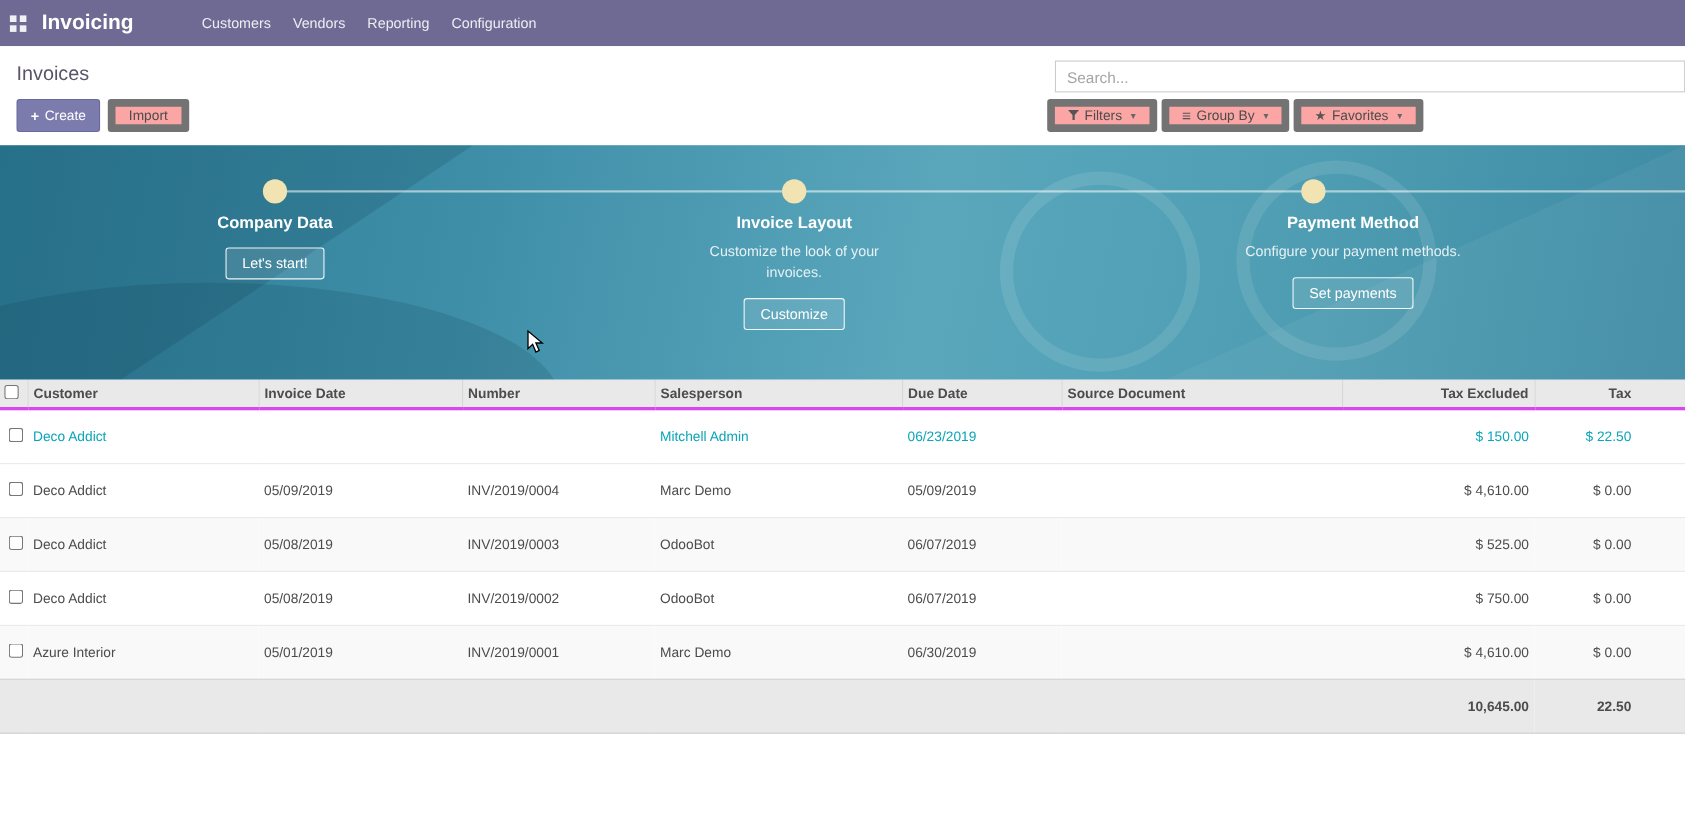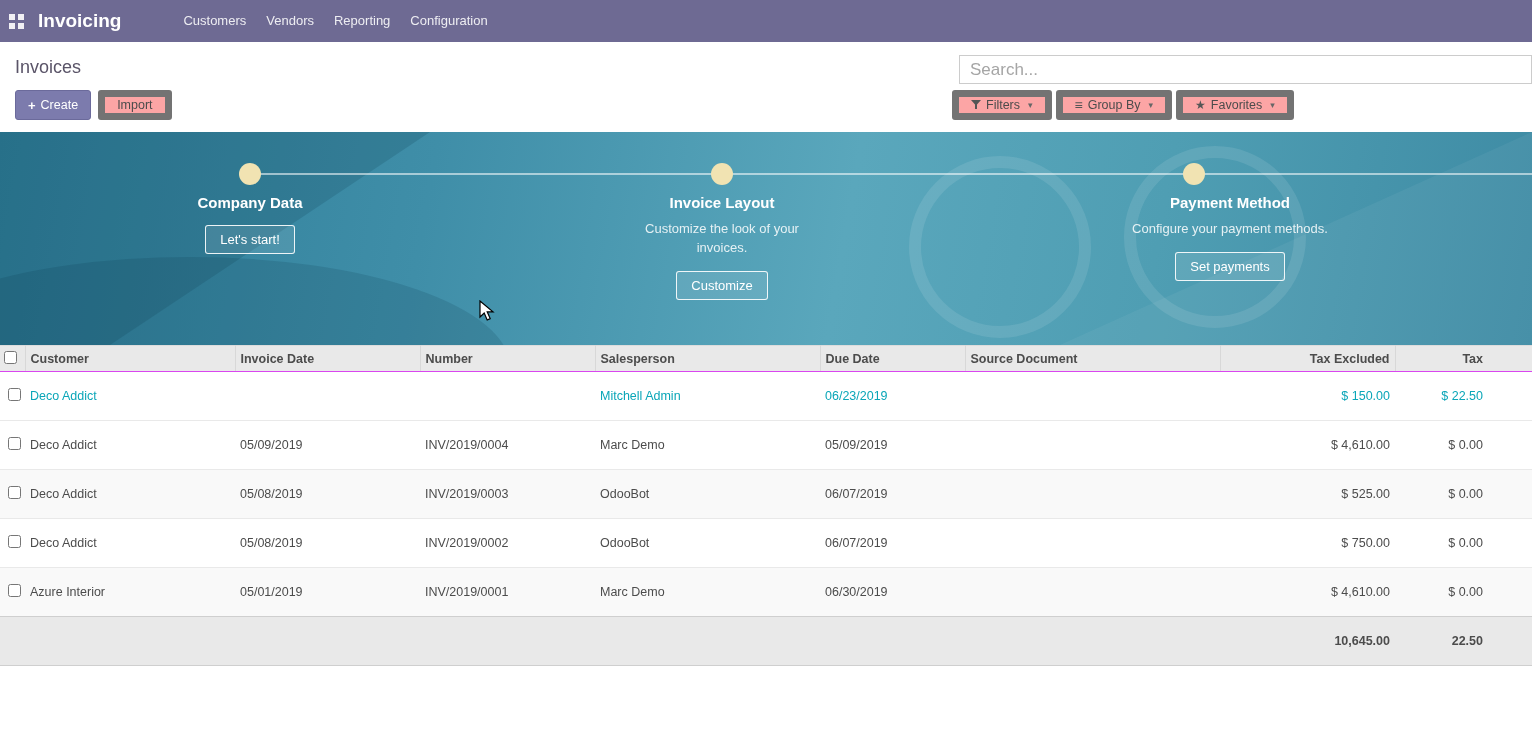--- a/index.html
+++ b/index.html
@@ -50,21 +50,21 @@
   .control-panel { position: relative; height: 90px; background: #fff; }
   .breadcrumb {
     position: absolute; left: 15px; top: 15px;
     font-size: 18px; color: #5a5468;
   }
   .search-input {
     position: absolute; right: 0; top: 13px;
     width: 573px; height: 29px;
     border: 1px solid #cccccc;
     padding: 0 10px;
-    font-size: 17px;
+    font-size: 14px;
     font-family: "Liberation Sans", sans-serif;
     color: #4c4c4c;
     outline: none;
   }
   .search-input::placeholder { color: #a5a5a5; }
   .btn-row { position: absolute; left: 15px; top: 48px; display: flex; gap: 7px; }
   .filter-row { position: absolute; left: 952px; top: 48px; display: flex; gap: 4px; }
   .btn {
     height: 30px;
     padding: 0 12px;
@@ -144,21 +144,21 @@
   .invoice-table {
     width: 1532px;
     table-layout: fixed;
     border-collapse: collapse;
     font-size: 12.5px;
   }
   .invoice-table th {
     height: 26px;
     padding: 0 5px;
     background: #e9e9e9;
-    border-bottom: 1px solid #d946ef;
+    border-bottom: 3px solid #d946ef;
     border-top: 1px solid #dcdcdc;
     font-weight: bold;
     text-align: left;
     color: #4c4c4c;
   }
   .invoice-table th:not(:last-child) { border-right: 1px solid #d8d8d8; }
   .invoice-table td {
     height: 33px;
     padding: 17px 5px;
     color: #4c4c4c;

